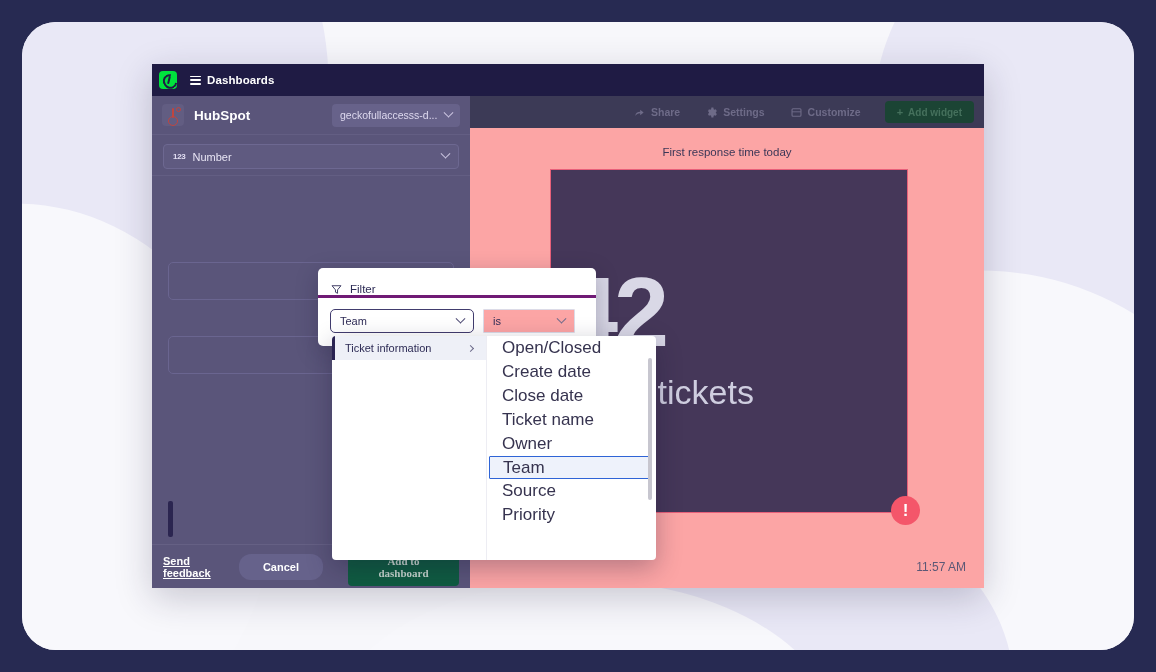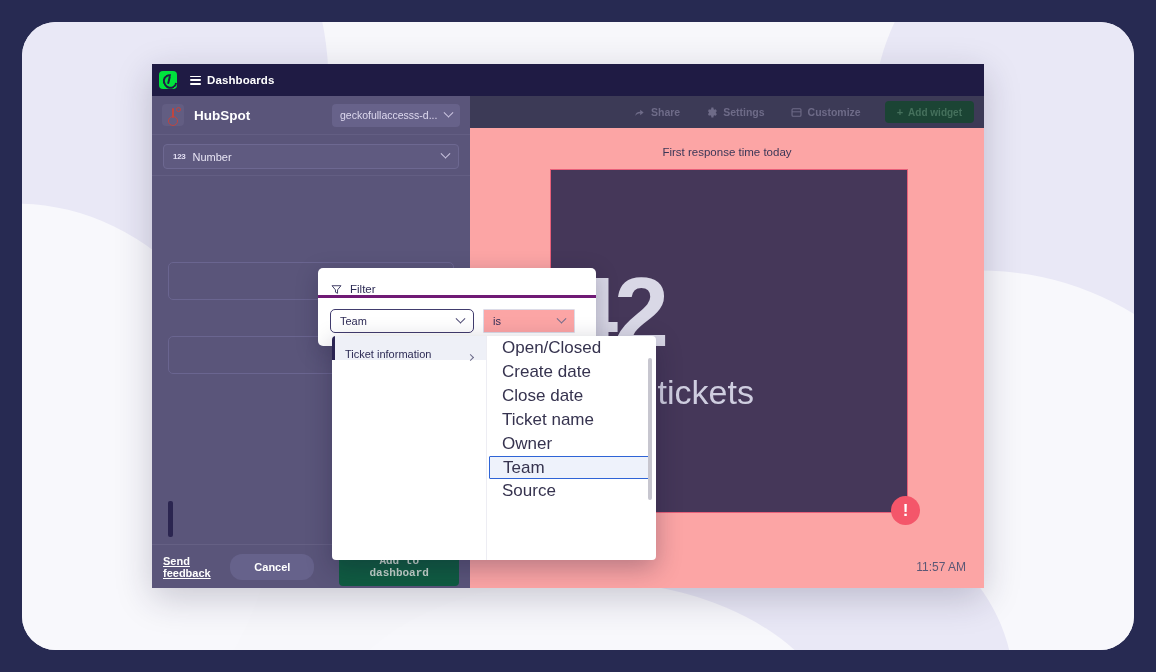--- a/index.html
+++ b/index.html
@@ -194,21 +194,21 @@
   #cancel-button {
     margin-left: auto; background: #66628b;
     color: #fff; font-size: 11px; font-weight: bold;
     border-radius: 12px; padding: 7px 24px; border: none;
     font-family: inherit;
   }
   #add-to-dashboard-button {
     margin-left: 25px; background: #0f5c41;
     color: #c6d6cd; font-size: 11px; font-weight: bold;
     border-radius: 4px; padding: 7px 14px; border: none;
-    font-family: Liberation Mono, monospace;
+    font-family: Liberation Serif, serif;
   }
 
   
   #dash-area {
     position: absolute; left: 318px; top: 0;
     width: 514px; height: 492px;
     background: #fca5a5;
   }
   #dash-toolbar {
     height: 32px; background: #3c3a56;
@@ -313,21 +313,21 @@
   #search-icon { display: inline-flex; margin-right: 9px; }
   #search-input {
     border: none; outline: none; flex: 1;
     font-family: inherit; font-size: 11px; color: #2d2b55;
     background: transparent;
   }
   #search-input::placeholder { color: #9a98ad; }
   #dropdown-cols { display: flex; flex: 1; min-height: 0; }
   #category-col { width: 155px; border-right: 1px solid #ededf3; padding-top: 0; }
   .category-item {
-    height: 24px; display: flex; align-items: flex-end;
+    height: 24px; display: flex; align-items: center;
     padding: 0 13px; font-size: 11px; color: #2d2b55;
     position: relative;
   }
   .category-item.active { background: #eef0f7; }
   .category-item.active::before {
     content: ""; position: absolute; left: 0; top: 0;
     width: 3px; height: 100%; background: #2a2352;
   }
   .cat-arrow {
     margin-left: auto; width: 5px; height: 5px;
@@ -488,18 +488,19 @@
         </div>
       </div>
       <div id="options-col">
         <div class="option-item">Open/Closed</div>
         <div class="option-item">Create date</div>
         <div class="option-item">Close date</div>
         <div class="option-item">Ticket name</div>
         <div class="option-item">Owner</div>
         <div class="option-item selected">Team</div>
         <div class="option-item">Source</div>
+        <div class="option-item">Priority</div>
         <div id="options-scrollbar"></div>
       </div>
     </div>
   </div>
 
 </div>
 
 </body></html>

